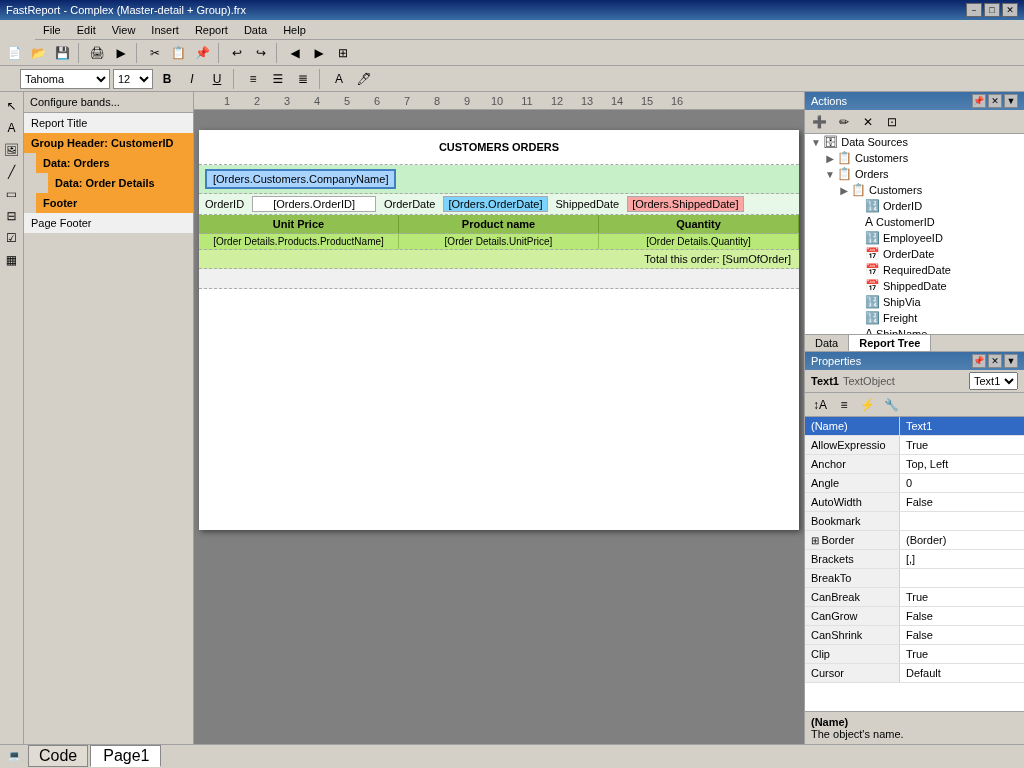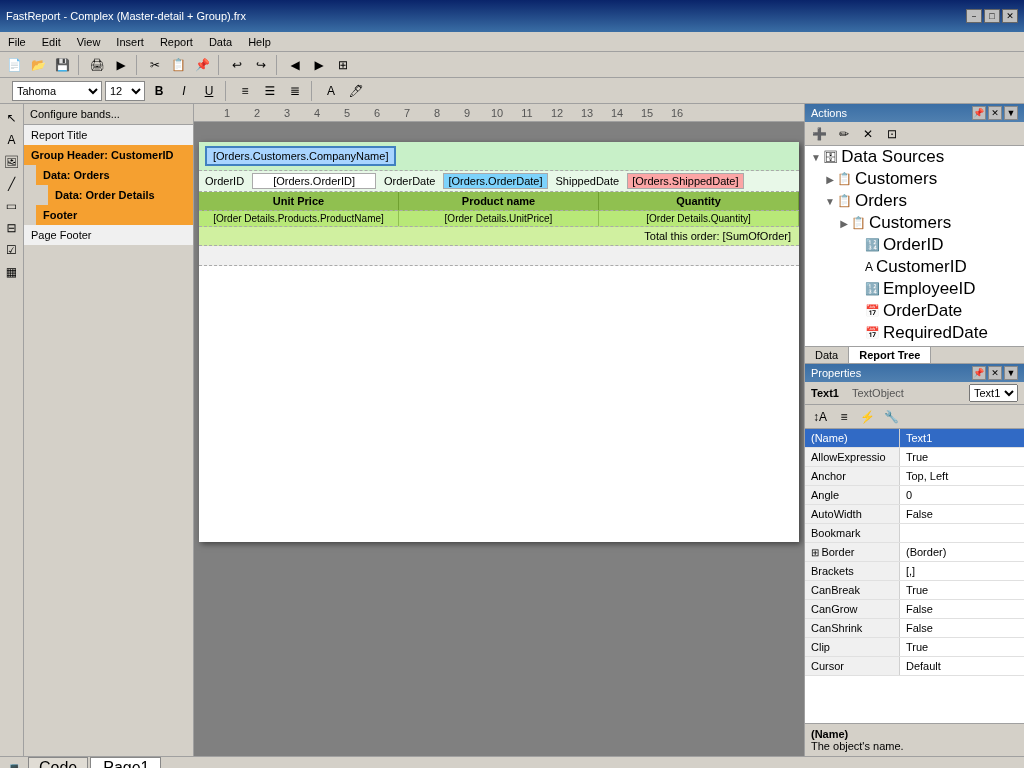--- a/index.html
+++ b/index.html
@@ -2,21 +2,21 @@
 <html><head>
   <meta charset="utf-8">
   <style>
     * { box-sizing: border-box; margin: 0; padding: 0; font-family: 'Tahoma', sans-serif; font-size: 11px; }
     body { background: #d4d0c8; width: 1024px; height: 768px; overflow: hidden; }
 
     
     #titlebar {
       background: linear-gradient(to bottom, #0a246a, #3a6ea5);
       color: white;
-      height: 32px;
+      height: 20px;
       display: flex;
       align-items: center;
       padding: 0 6px;
       font-size: 11px;
       user-select: none;
     }
     #titlebar .title { flex: 1; }
     #titlebar .win-buttons { display: flex; gap: 2px; }
     #titlebar .win-btn {
       width: 16px; height: 14px;
@@ -26,20 +26,21 @@
       font-size: 9px; cursor: pointer; color: #000;
     }
 
     
     #menubar {
       background: #d4d0c8;
       height: 20px;
       display: flex;
       align-items: center;
       border-bottom: 1px solid #a0a0a0;
+      margin-left: 35px;
     }
     .menu-item {
       padding: 2px 8px;
       cursor: pointer;
       font-size: 11px;
     }
 
     
     .toolbar {
       background: #d4d0c8;
@@ -58,21 +59,21 @@
       cursor: pointer; font-size: 12px;
     }
     .toolbar-sep { width: 4px; height: 20px; border-left: 1px solid #a0a0a0; margin: 0 2px; }
 
     
     #font-toolbar {
       background: #d4d0c8;
       height: 26px;
       display: flex;
       align-items: center;
-      padding: 2px 12px;
+      padding: 2px 20px;
       gap: 3px;
       border-bottom: 1px solid #a0a0a0;
     }
     .font-select {
       height: 20px;
       font-size: 11px;
       border: 1px solid #888;
       background: white;
     }
     .font-name { width: 90px; }
@@ -297,21 +298,21 @@
       padding: 1px 4px;
       cursor: pointer;
       font-size: 11px;
     }
     .tree-expander {
       width: 14px; height: 14px;
       display: flex; align-items: center; justify-content: center;
       font-size: 10px; color: #666;
     }
     .tree-icon { margin-right: 3px; font-size: 12px; }
-    .tree-label { font-size: 17px; }
+    .tree-label { font-size: 11px; }
     .tree-indent-1 { margin-left: 14px; }
     .tree-indent-2 { margin-left: 28px; }
     .tree-indent-3 { margin-left: 42px; }
 
     
     .tab-bar {
       display: flex;
       background: #d4d0c8;
       border-top: 1px solid #a0a0a0;
     }
@@ -533,20 +534,23 @@
           <span class="ruler-num">12</span>
           <span class="ruler-num">13</span>
           <span class="ruler-num">14</span>
           <span class="ruler-num">15</span>
           <span class="ruler-num">16</span>
         </div>
       </div>
 
       <div id="report-canvas">
 
+        <div class="report-header report-band">
+          <span>CUSTOMERS ORDERS</span>
+        </div>
 
         <div class="report-band group-header-band">
           <span style="display:inline-block; border:2px solid #4080c0; padding:2px 6px; background:#a8d4ff;">[Orders.Customers.CompanyName]</span>
         </div>
 
         <div class="report-band orders-header-band">
           <span>OrderID</span>
           <span style="border:1px solid #aaa; padding:1px 20px; background:white;">[Orders.OrderID]</span>
           <span>OrderDate</span>
           <span style="border:1px solid #aaa; padding:1px 4px; background:#7dd3fc;">[Orders.OrderDate]</span>
@@ -673,21 +677,21 @@
         <span>Properties</span>
         <div class="panel-header-btns">
           <div class="panel-header-btn">📌</div>
           <div class="panel-header-btn">✕</div>
           <div class="panel-header-btn">▼</div>
         </div>
       </div>
 
       <div class="props-header">
         <span style="font-weight:bold;">Text1</span>
-        <span style="color:#555; margin-left:13px;">TextObject</span>
+        <span style="color:#555; margin-left:4px;">TextObject</span>
         <select style="margin-left:auto; font-size:11px; height:18px;">
           <option>Text1</option>
         </select>
       </div>
 
       <div class="props-toolbar">
         <div class="toolbar-btn">↕A</div>
         <div class="toolbar-btn">≡</div>
         <div class="toolbar-btn">⚡</div>
         <div class="toolbar-btn">🔧</div>
@@ -723,20 +727,24 @@
             <span style="font-size:10px;margin-right:2px;">⊞</span>
             <span>Border</span>
           </div>
           <div class="prop-value">(Border)</div>
         </div>
         <div class="prop-row">
           <div class="prop-name">Brackets</div>
           <div class="prop-value">[,]</div>
         </div>
         <div class="prop-row">
+          <div class="prop-name">BreakTo</div>
+          <div class="prop-value"></div>
+        </div>
+        <div class="prop-row">
           <div class="prop-name">CanBreak</div>
           <div class="prop-value">True</div>
         </div>
         <div class="prop-row">
           <div class="prop-name">CanGrow</div>
           <div class="prop-value">False</div>
         </div>
         <div class="prop-row">
           <div class="prop-name">CanShrink</div>
           <div class="prop-value">False</div>

